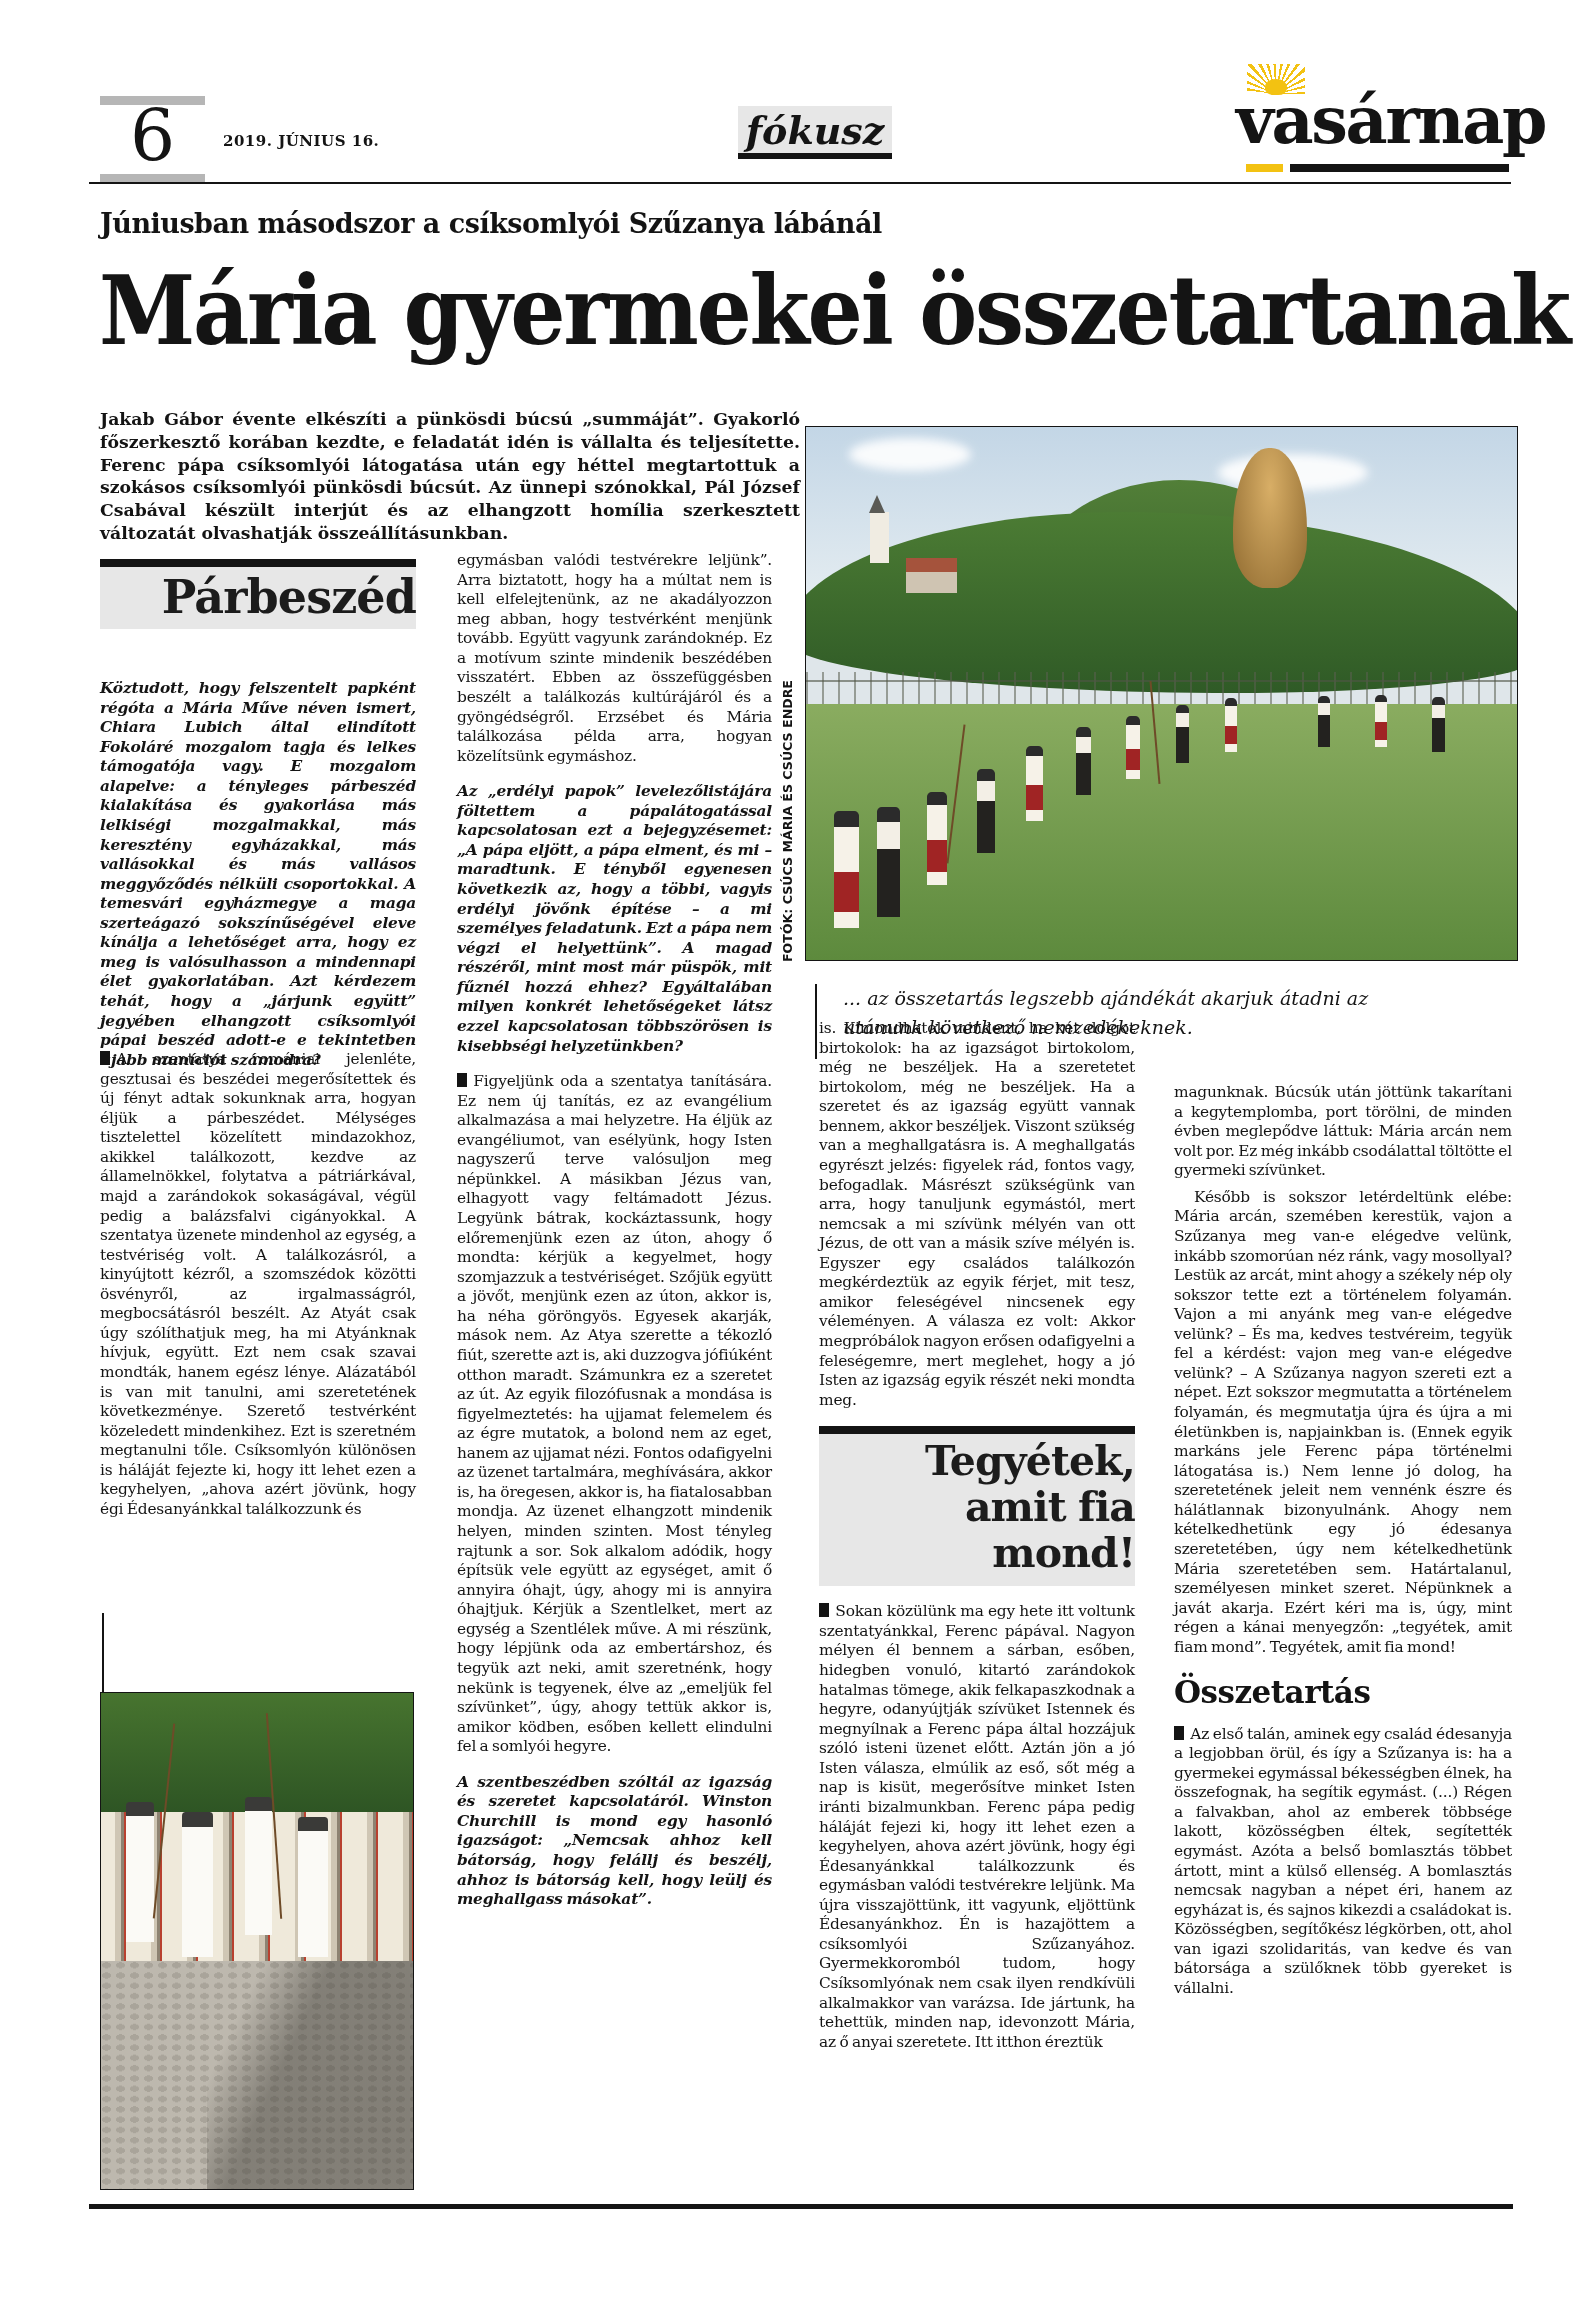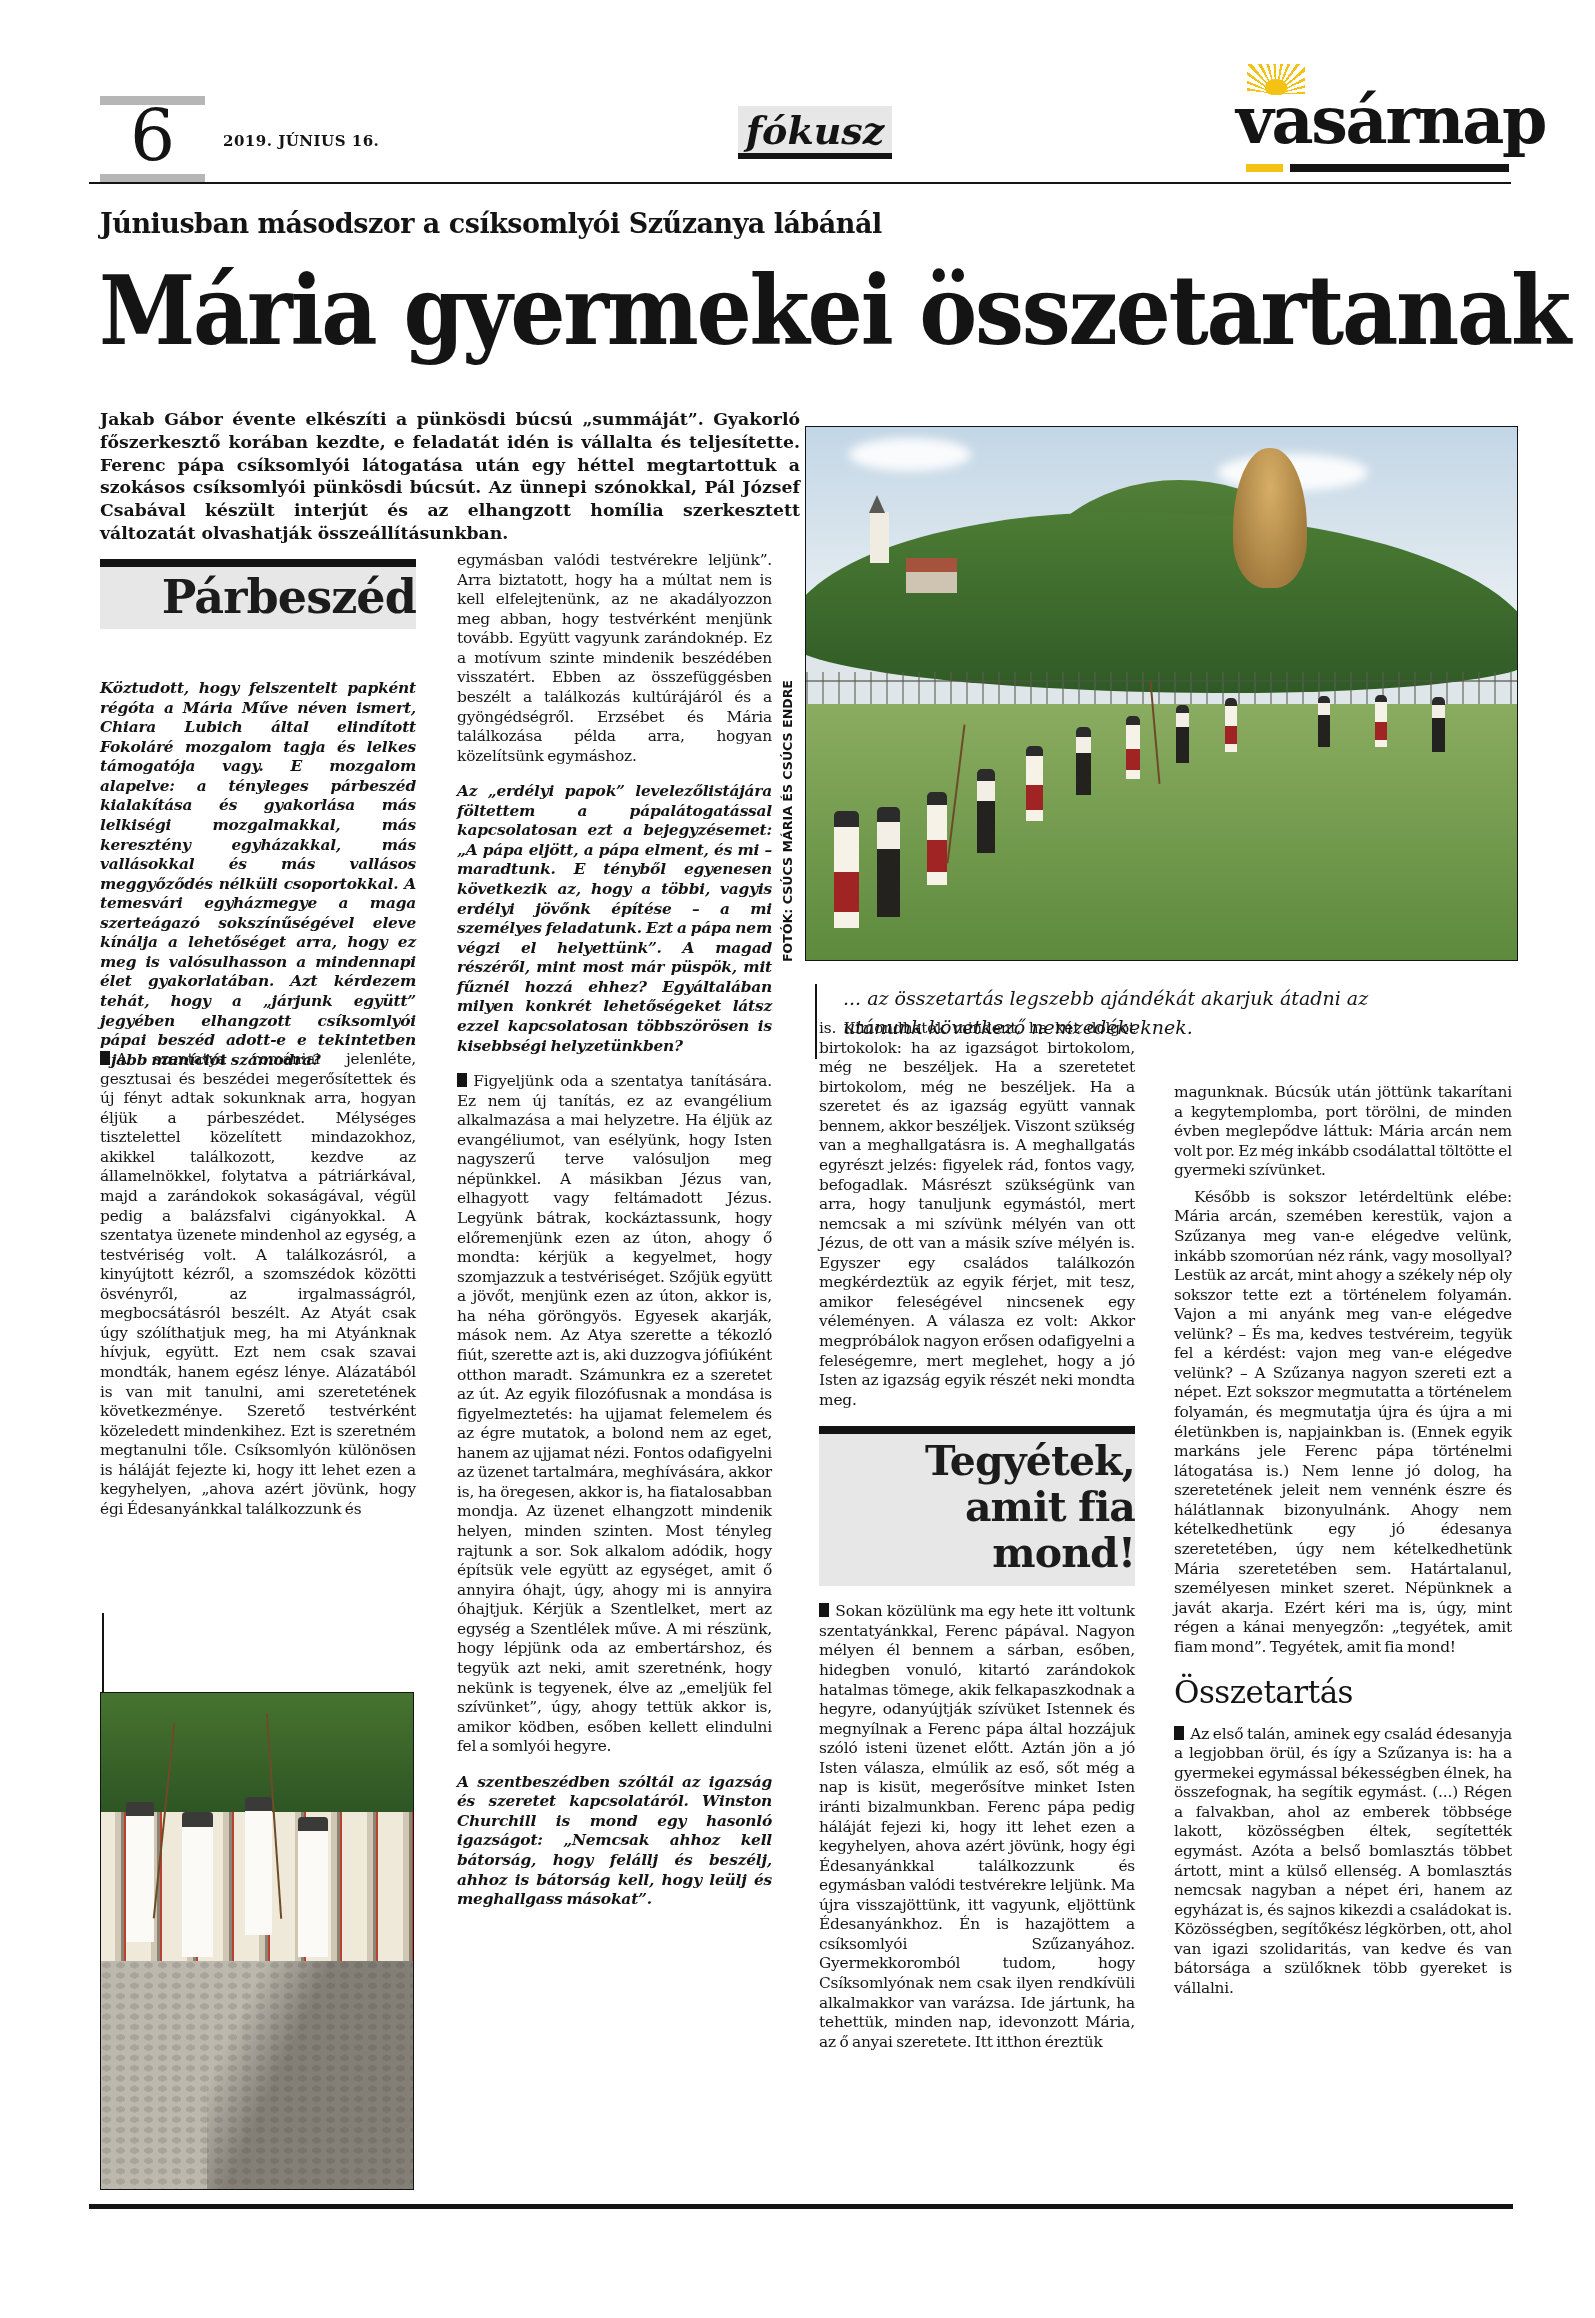--- a/index.html
+++ b/index.html
@@ -43,21 +43,21 @@
      margin-right:6.5px;vertical-align:-0.9px;}
   .ind{text-indent:1.3em;margin-top:0 !important;}
   #col1-q{left:100px;top:679px;width:316px;}
   #col1-a{left:100px;top:1050px;width:316px;}
   #col2{left:457px;top:551px;width:315px;}
   #col3{left:819px;top:1019px;width:316px;}
   #col4{left:1174px;top:1083px;width:338px;}
   #col3 .hdr{margin:14px 0 16px 0;}
   #col3 .hdr .sec-box{padding:5.6px 0 9.3px 20.6px;}
   #col3 .hdr .sec-title{font-size:41px;}
-  #osszetartas{font-size:31px;font-weight:normal;margin:9px 0 12px 0;letter-spacing:-0.5px;}
+  #osszetartas{font-size:31px;font-weight:bold;margin:9px 0 12px 0;letter-spacing:-0.5px;}
   
   #pq-bar{left:102px;top:1613px;width:2.3px;height:83px;background:#141414;}
   #pq-text{left:142px;top:1608px;width:282px;font-style:italic;font-size:24px;line-height:1.3;}
   
   .photo{border:1.4px solid #141414;overflow:hidden;background:#dfe6ea;}
   #main-photo{left:805px;top:426px;width:711px;height:533px;}
   .sky{left:0;top:0;width:100%;height:42%;background:linear-gradient(#c3d6e6,#eef3f4);}
   .cloud{background:#fff;border-radius:50%;filter:blur(4.7px);opacity:.9;}
   .trees{left:-3%;top:16%;width:106%;height:34%;background:linear-gradient(#4c7c34,#2f5a26);
      border-radius:45% 55% 40% 60%/70% 80% 20% 30%;}

